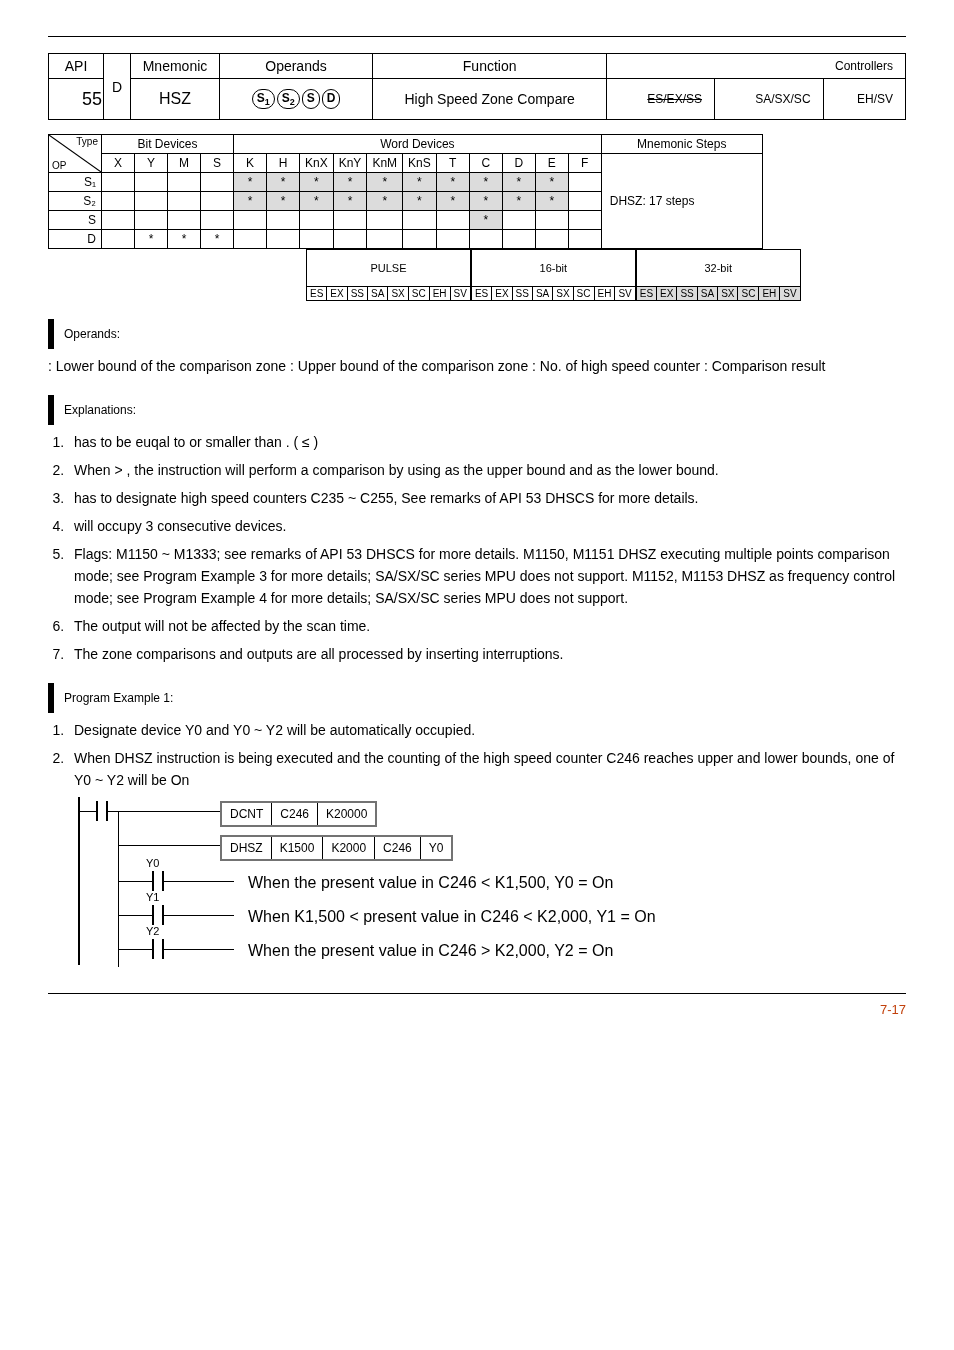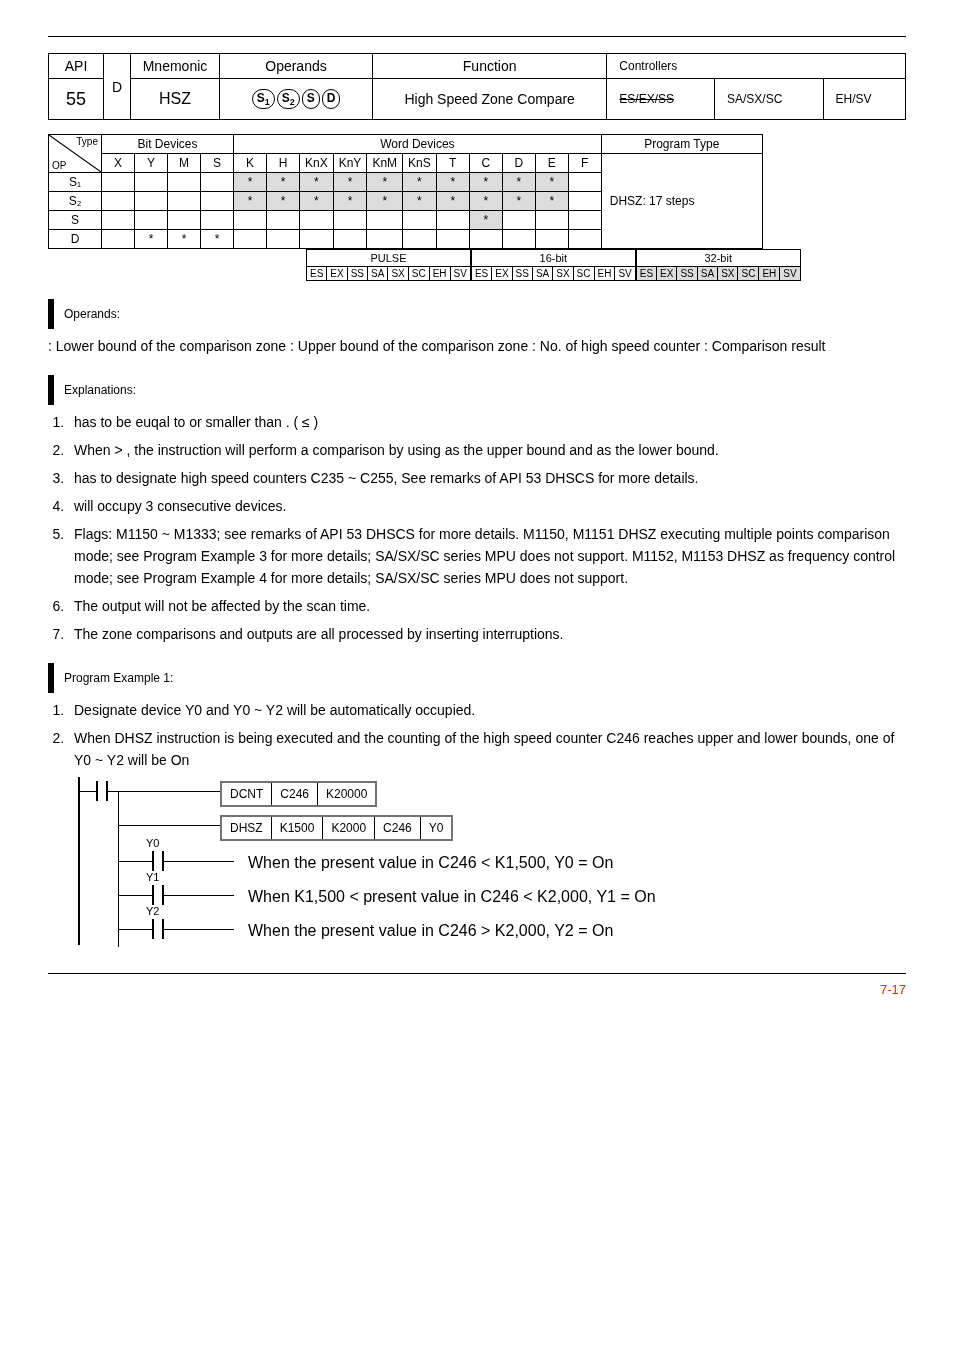--- a/index.html
+++ b/index.html
@@ -12,45 +12,45 @@
     width: 954px;
     box-sizing: border-box;
   }
   .hr-top { border-top: 1px solid #000; margin-bottom: 16px; }
   .hr-bot { border-top: 1px solid #000; margin-top: 28px; }
 
   
   .hdr { border-collapse: collapse; width: 100%; }
   .hdr td { vertical-align: middle; }
   .hdr .api { border:1px solid #000; text-align:center; height:22px; }
-  .hdr .num { border:1px solid #000; text-align:center; font-size:18px; height:38px; }
+  .hdr .num { border:1px solid #000; text-align:right; font-size:18px; height:38px; }
   .hdr .d   { border:1px solid #000; text-align:center; }
   .hdr .hsz { border:1px solid #000; text-align:center; font-size:16px; }
   .hdr .ops { border:1px solid #000; text-align:center; }
   .hdr .desc{ border:1px solid #000; text-align:center; font-size:14px; }
-  .hdr .ctrl{ border:1px solid #000; text-align:left; padding:0 12px; font-size:12px; white-space:nowrap; }
+  .hdr .ctrl{ border:1px solid #000; text-align:right; padding:0 12px; font-size:12px; white-space:nowrap; }
 
   .pill { display:inline-block; border:1px solid #000; border-radius:50px; padding:0 4px; margin:0 1px; height:18px; line-height:16px; font-size:12px; font-weight:bold;}
   .pill span.sub { font-size:9px; vertical-align: sub; }
 
   
   .grid { border-collapse: collapse; margin-top: 14px; }
   .grid td, .grid th { border:1px solid #000; text-align:center; font-size:12px; padding:2px 5px; min-width:22px; }
   .grid th { font-weight:normal; }
-  .grid .lbl { width:42px; }
+  .grid .lbl { width:42px;text-align:right; }
   .grid .tri-cell { width:42px; height:20px; position:relative; padding:0;}
   .tri-svg { position:absolute; left:0; top:0; width:100%; height:100%; }
   .steps { text-align:left !important; padding-left:8px !important; white-space:nowrap; }
   .blk { background:#dcdcdc; }
 
   
   .strip-wrap { display:flex; }
   .strip { border-collapse: collapse; }
   .strip td { border:1px solid #000; text-align:center; font-size:10px; padding:1px 3px; }
-  .strip .title td { font-size:11px; padding:2px 4px; }
+  .strip .title td { font-size:11px; padding:12px 4px; }
   .strip .cur td { background:#dcdcdc; }
 
   
   .sect { display:flex; align-items:center; margin-top:18px; }
   .sect .bar { width:6px; height:30px; background:#000; margin-right:10px; }
   .sect .lines { font-size:12px; line-height:15px; }
 
   p.para { margin: 6px 0 12px 0; line-height:22px; }
   ol.items { margin:0 0 0 20px; padding:0; }
   ol.items li { margin:6px 0; line-height:22px; padding-left:6px; }
@@ -108,21 +108,21 @@
       <tr>
     <td class="tri-cell" rowspan="2">
       <svg class="tri-svg" viewBox="0 0 42 40" preserveAspectRatio="none">
             <line x1="0" y1="0" x2="42" y2="40" stroke="#000" stroke-width="1"></line>
           </svg>
       <div style="position:absolute;top:1px;right:3px;font-size:10px;">Type</div>
       <div style="position:absolute;bottom:1px;left:3px;font-size:10px;">OP</div>
     </td>
     <th colspan="4">Bit Devices</th>
     <th colspan="11">Word Devices</th>
-    <th style="width:150px;">Program Type</th>
+    <th style="width:150px;">Mnemonic Steps</th>
   </tr>
   <tr>
     <th>X</th>
     <th>Y</th>
     <th>M</th>
     <th>S</th>
     <th>K</th>
     <th>H</th>
     <th>KnX</th>
     <th>KnY</th>

